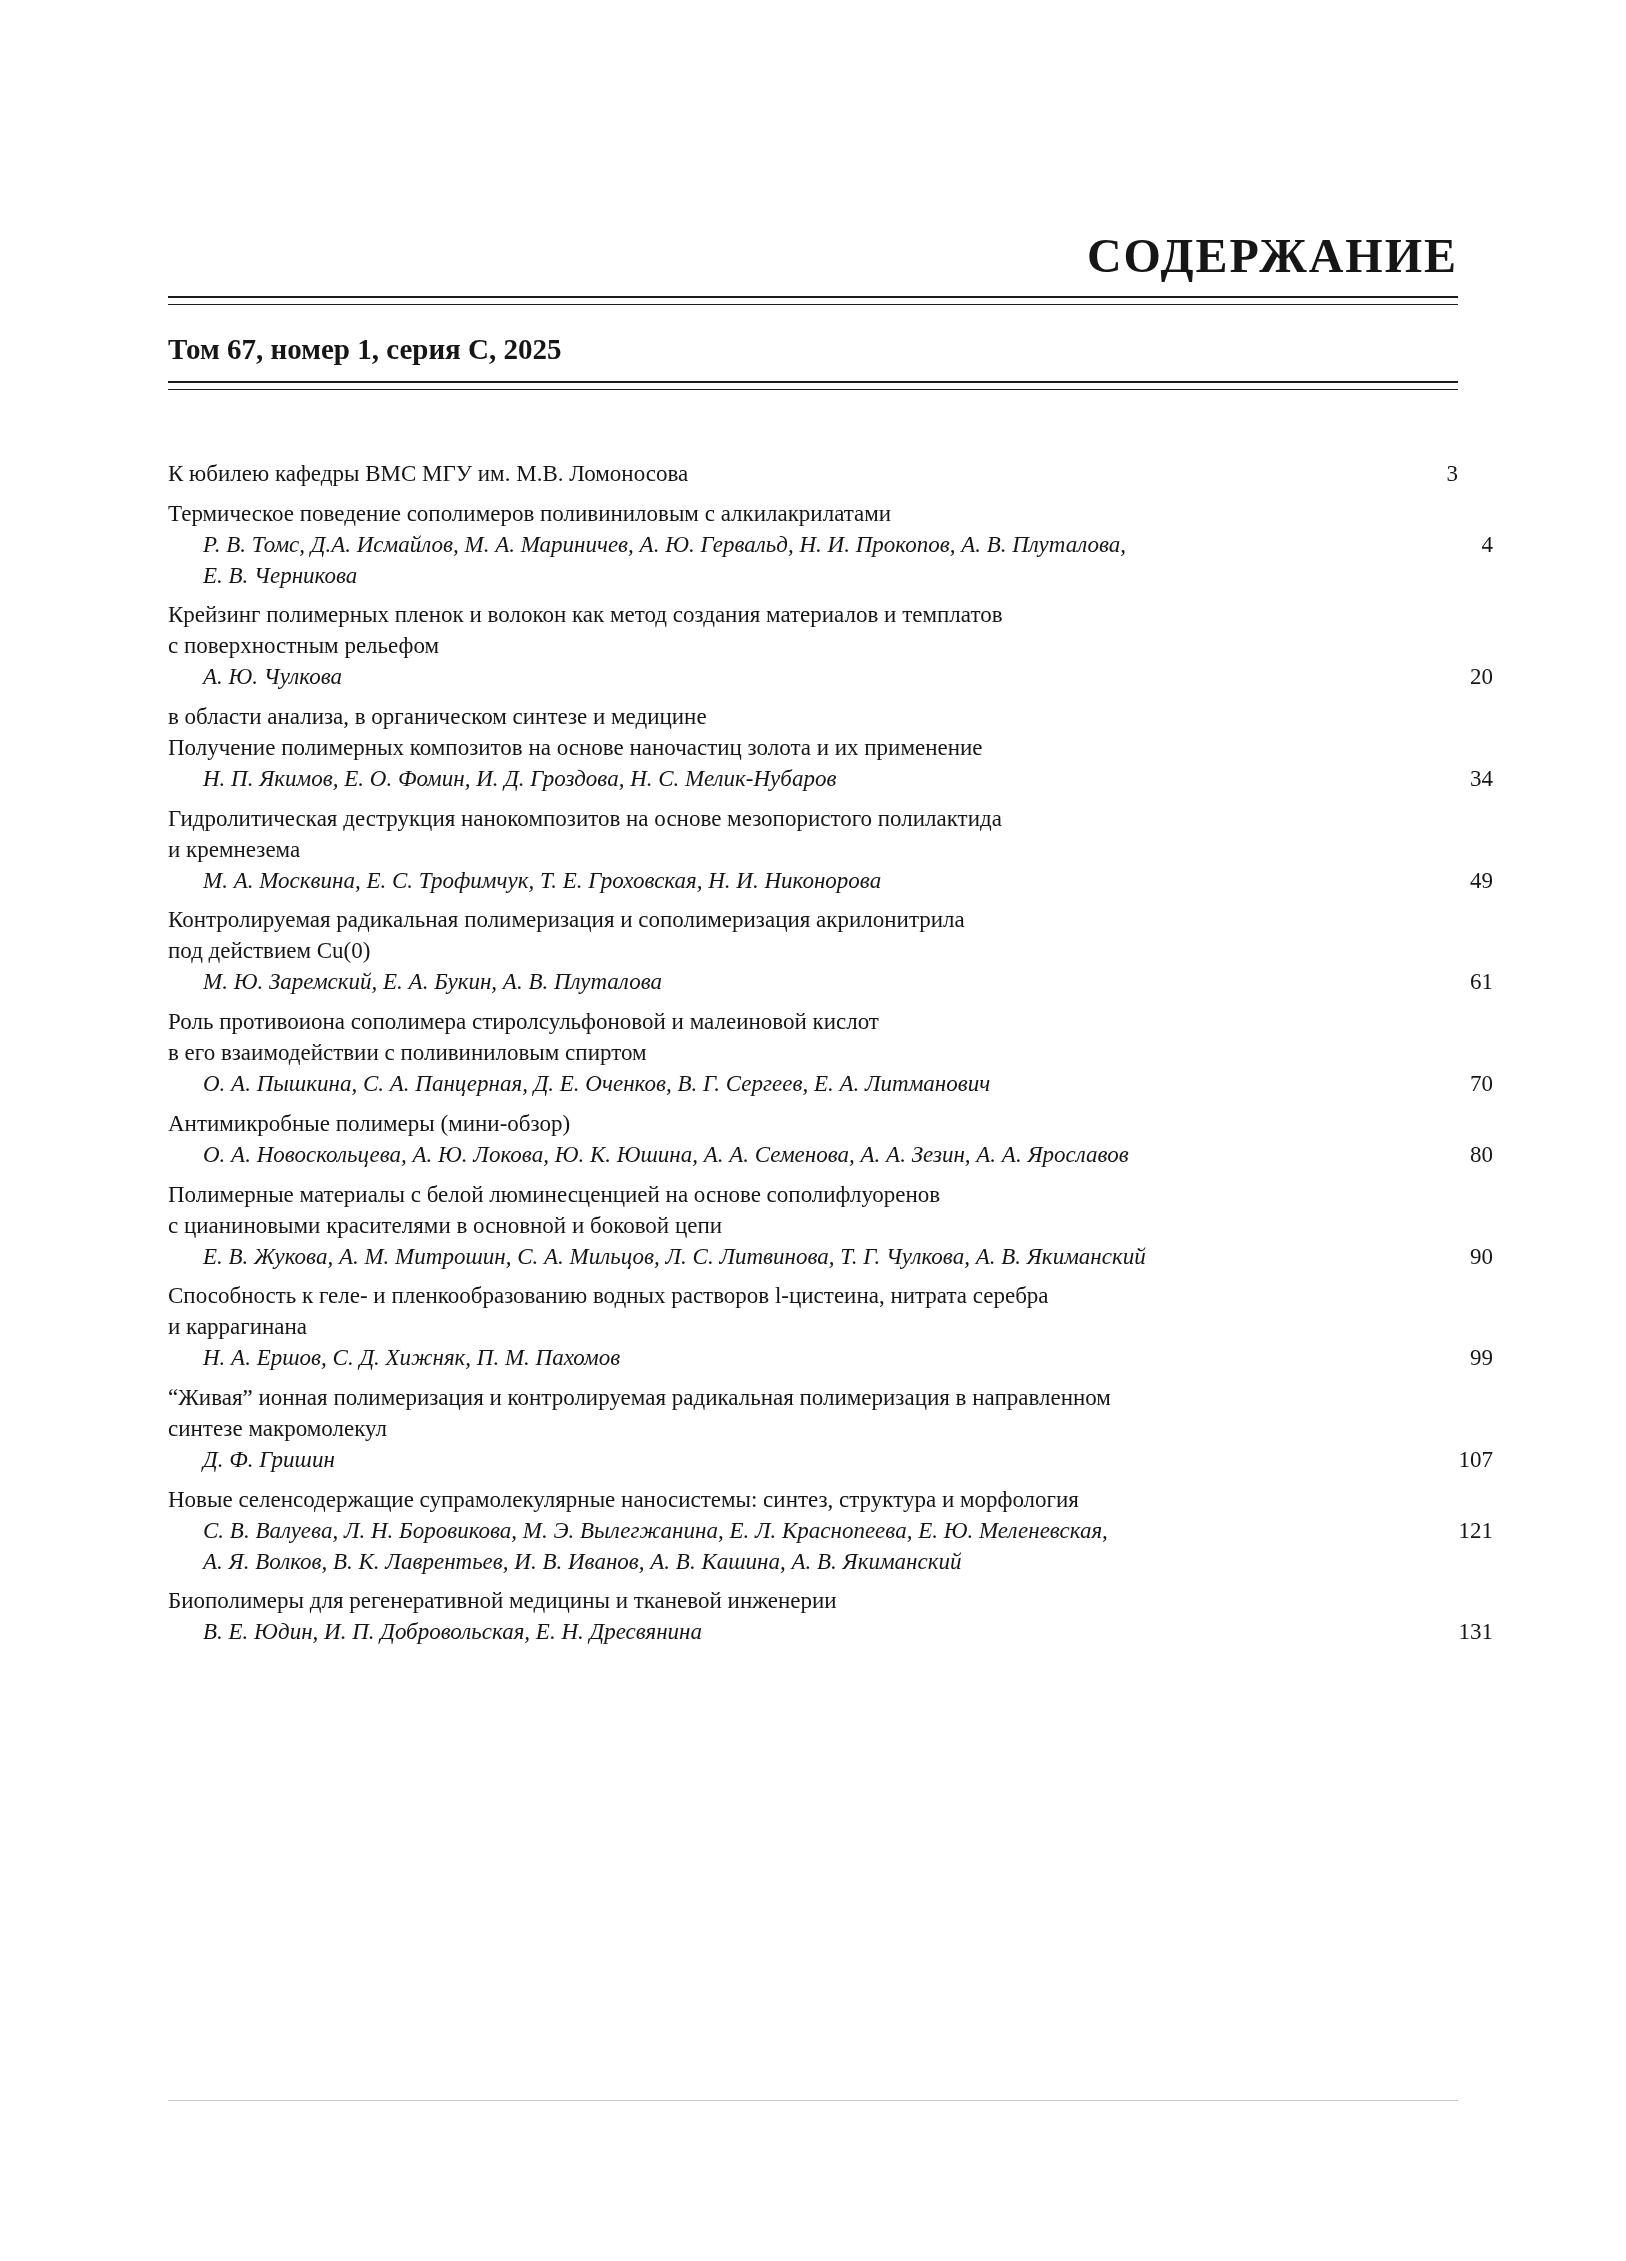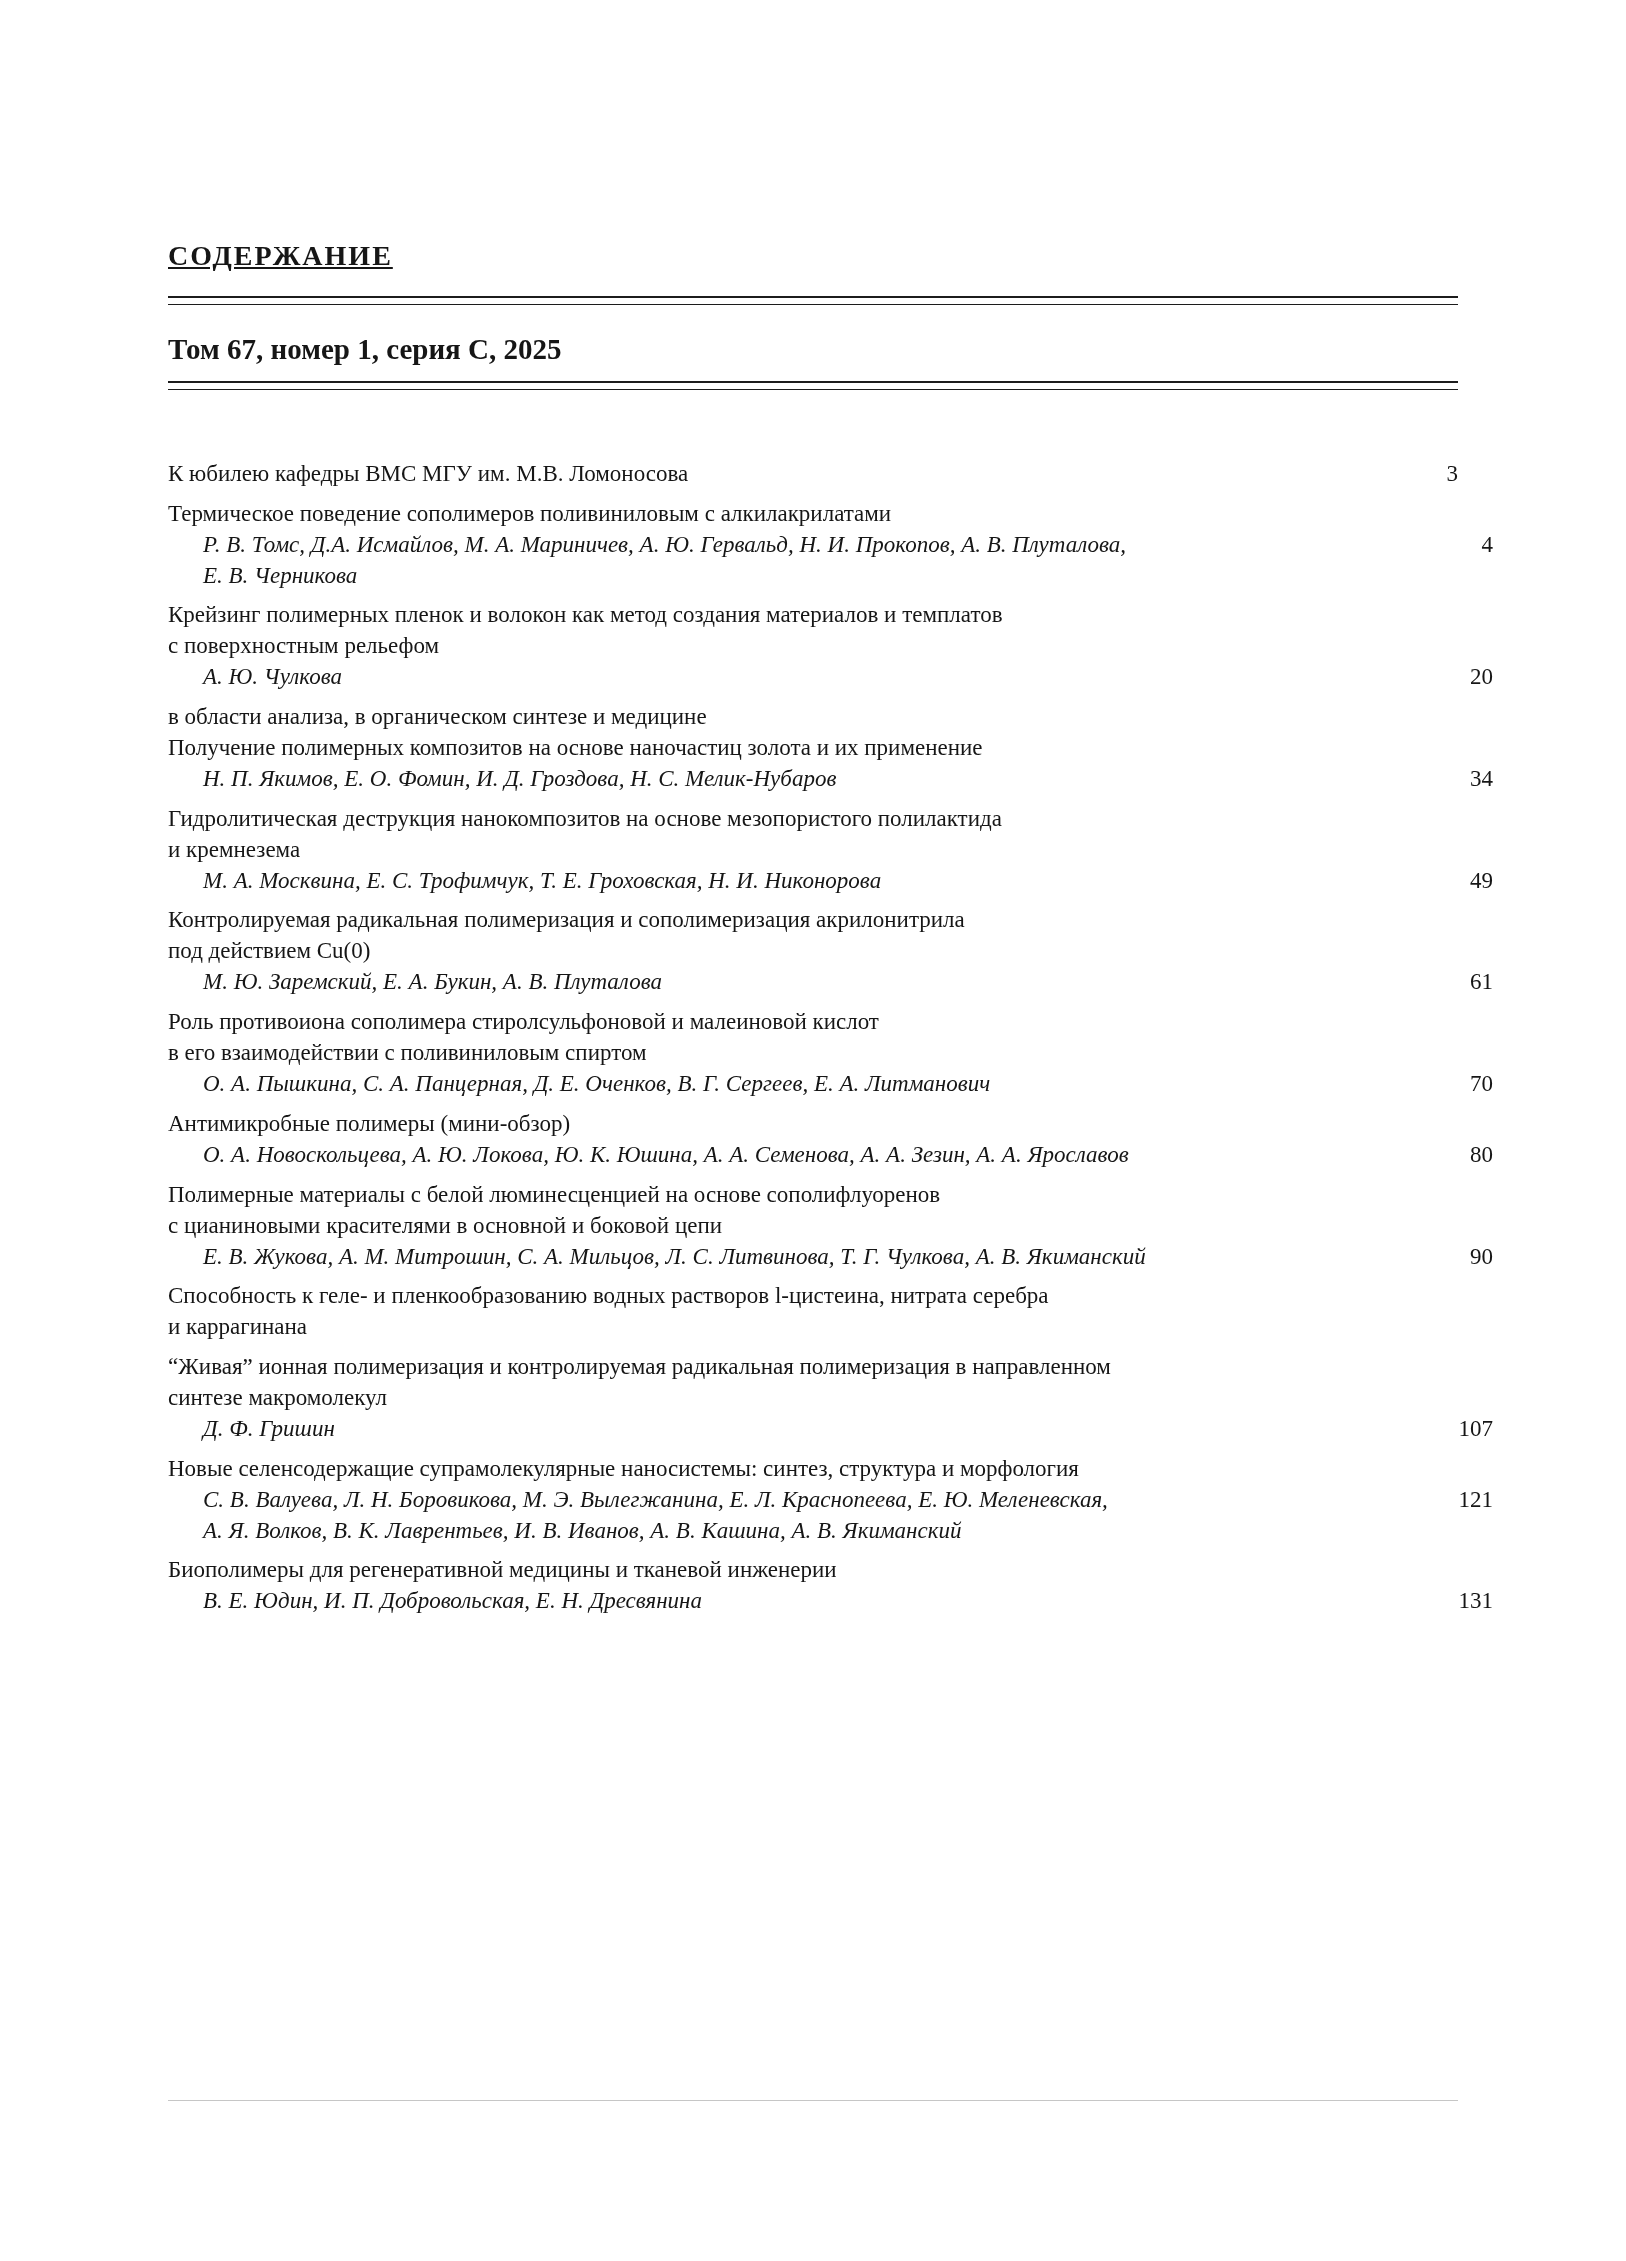--- a/index.html
+++ b/index.html
@@ -14,26 +14,25 @@
     background: #ffffff;
     color: #161616;
     font-family: "Liberation Serif", "DejaVu Serif", serif;
     box-sizing: border-box;
     padding: 0 168px;
     overflow: hidden;
   }
   .doc-title {
     margin: 0;
     margin-top: 232px;
-    font-size: 28px;
+    font-size: 48px;
     line-height: 47px;
     font-weight: bold;
-    text-align: left;
+    text-align: right;
     letter-spacing: 2px;
-    text-decoration: underline;
   }
   .rule-double {
     height: 6px;
     border-top: 2.7px solid #1c1c1c;
     border-bottom: 1.3px solid #1c1c1c;
   }
   .rule-title { margin-top: 17px; }
   .rule-issue { margin-top: 15px; }
   .issue-line {
     margin-top: 27px;
@@ -127,20 +126,21 @@
         <div class="line authors-line"><span class="line-text">О. А. Новоскольцева, А. Ю. Локова, Ю. К. Юшина, А. А. Семенова, А. А. Зезин, А. А. Ярославов</span><span class="pagenum">80</span></div>
       </div>
       <div class="entry">
         <div class="line title-line"><span class="line-text">Полимерные материалы с белой люминесценцией на основе сополифлуоренов</span></div>
         <div class="line title-line"><span class="line-text">с цианиновыми красителями в основной и боковой цепи</span></div>
         <div class="line authors-line"><span class="line-text">Е. В. Жукова, А. М. Митрошин, С. А. Мильцов, Л. С. Литвинова, Т. Г. Чулкова, А. В. Якиманский</span><span class="pagenum">90</span></div>
       </div>
       <div class="entry">
         <div class="line title-line"><span class="line-text">Способность к геле- и пленкообразованию водных растворов l-цистеина, нитрата серебра</span></div>
         <div class="line title-line"><span class="line-text">и каррагинана</span></div>
+        <div class="line authors-line"><span class="line-text">Н. А. Ершов, С. Д. Хижняк, П. М. Пахомов</span><span class="pagenum">99</span></div>
       </div>
       <div class="entry">
         <div class="line title-line"><span class="line-text">“Живая” ионная полимеризация и контролируемая радикальная полимеризация в направленном</span></div>
         <div class="line title-line"><span class="line-text">синтезе макромолекул</span></div>
         <div class="line authors-line"><span class="line-text">Д. Ф. Гришин</span><span class="pagenum">107</span></div>
       </div>
       <div class="entry">
         <div class="line title-line"><span class="line-text">Новые селенсодержащие супрамолекулярные наносистемы: синтез, структура и морфология</span></div>
         <div class="line authors-line"><span class="line-text">С. В. Валуева, Л. Н. Боровикова, М. Э. Вылегжанина, Е. Л. Краснопеева, Е. Ю. Меленевская,</span><span class="pagenum">121</span></div>
         <div class="line authors-line"><span class="line-text">А. Я. Волков, В. К. Лаврентьев, И. В. Иванов, А. В. Кашина, А. В. Якиманский</span></div>

